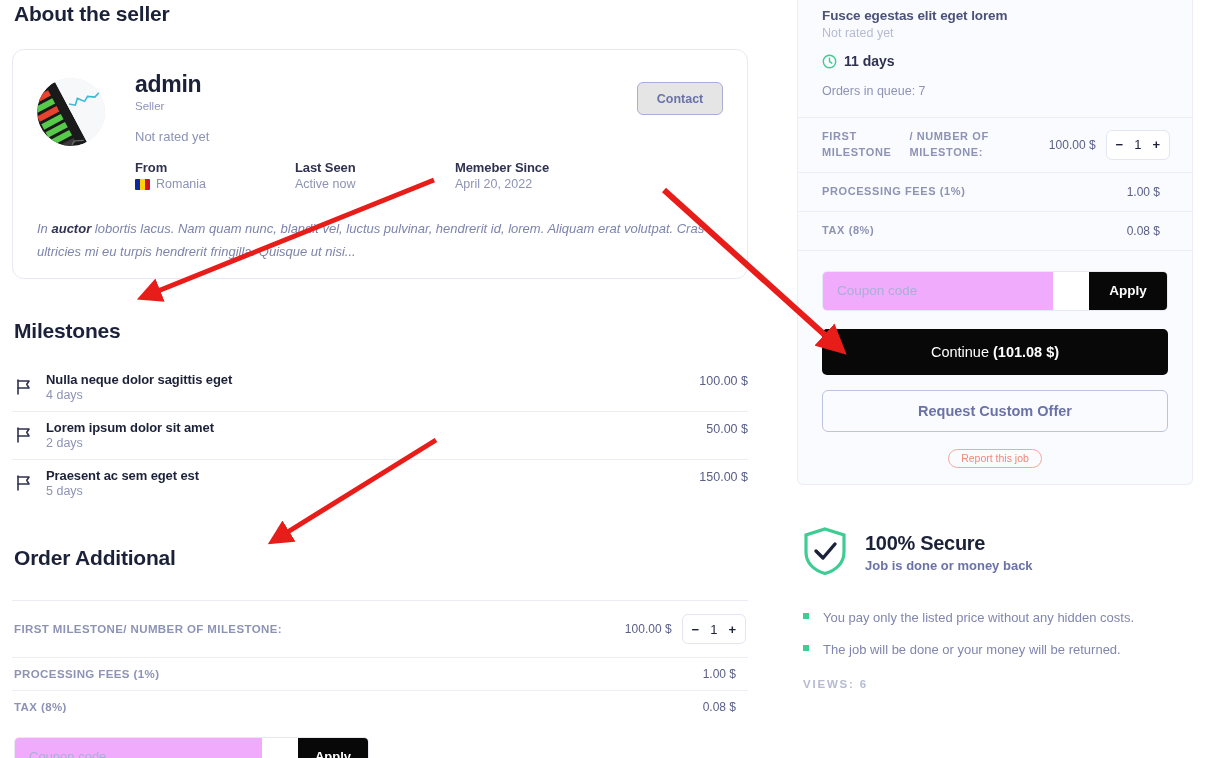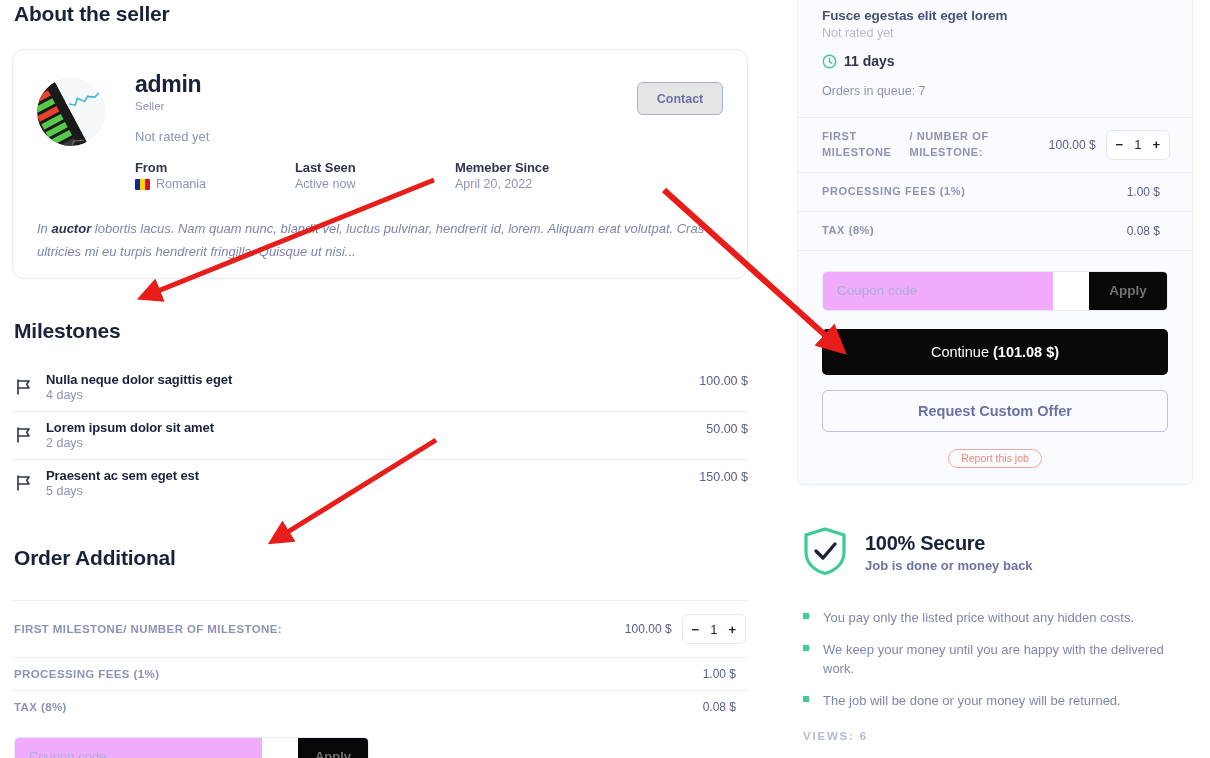--- a/index.html
+++ b/index.html
@@ -214,21 +214,21 @@
     padding: 0 14px;
     font-size: 13px;
     color: #2f3251;
     font-family: "Liberation Sans", sans-serif;
     background: #f0abfc;
   }
   .coupon-input::placeholder { color: #a9afd4; }
   .apply-btn {
     width: 70px;
     background: #080808;
-    color: #737373;
+    color: #ffffff;
     border: none;
     font-size: 13px;
     font-weight: 700;
     font-family: "Liberation Sans", sans-serif;
     cursor: pointer;
     margin-left: 36px;
   }
 
   
   .sidebar {
@@ -593,21 +593,20 @@
               <path d="M15 25 l7 7 l12 -14" stroke="#1b2138" stroke-width="3.4" stroke-linecap="round" stroke-linejoin="round" fill="none"></path>
             </svg>
         </span>
         <div>
           <div class="secure-title">100% Secure</div>
           <div class="secure-sub">Job is done or money back</div>
         </div>
       </div>
       <ul class="secure-list">
         <li>You pay only the listed price without any hidden costs.</li>
-        <li>We keep your money until you are happy with the delivered work.</li>
         <li>The job will be done or your money will be returned.</li>
       </ul>
       <div class="views">VIEWS: 6</div>
     </div>
   </div>
 
   <svg class="arrows" viewBox="0 0 1210 758" xmlns="http://www.w3.org/2000/svg">
     <defs>
       <marker id="ah" markerWidth="5" markerHeight="5" refX="2.6" refY="2.5" orient="auto">
         <path d="M0,0 L5,2.5 L0,5 z" fill="#e81c18"></path>

